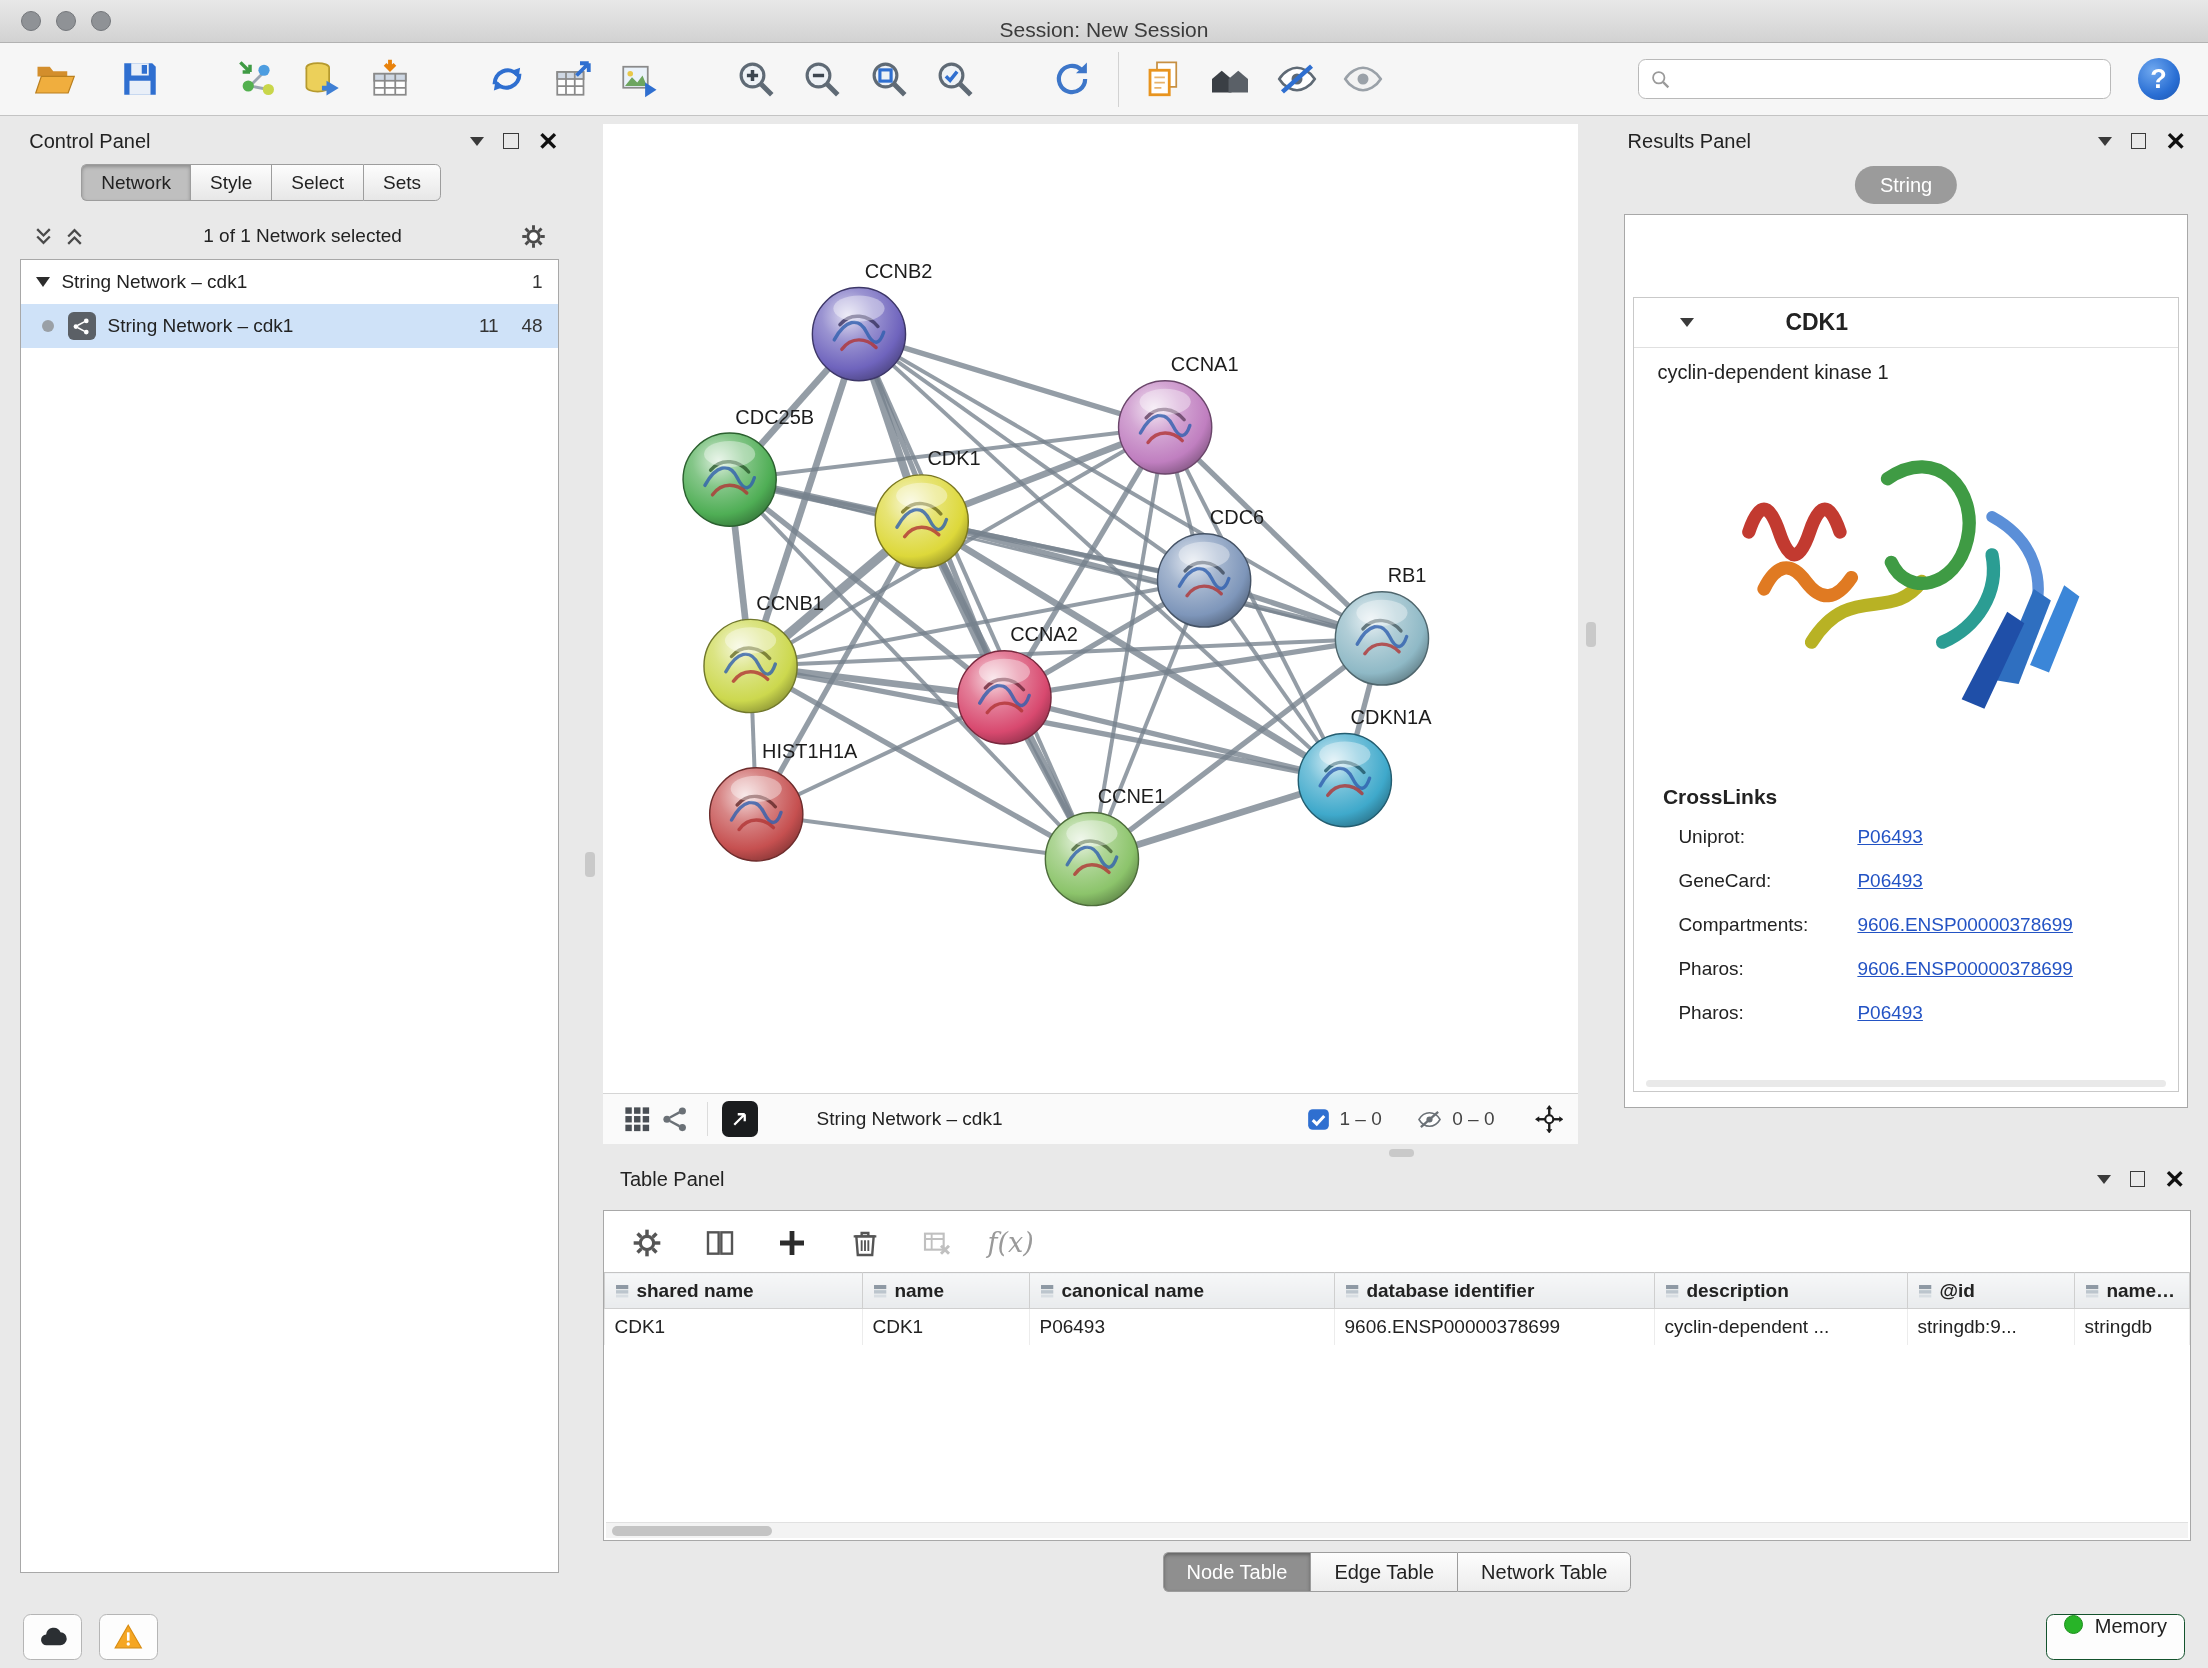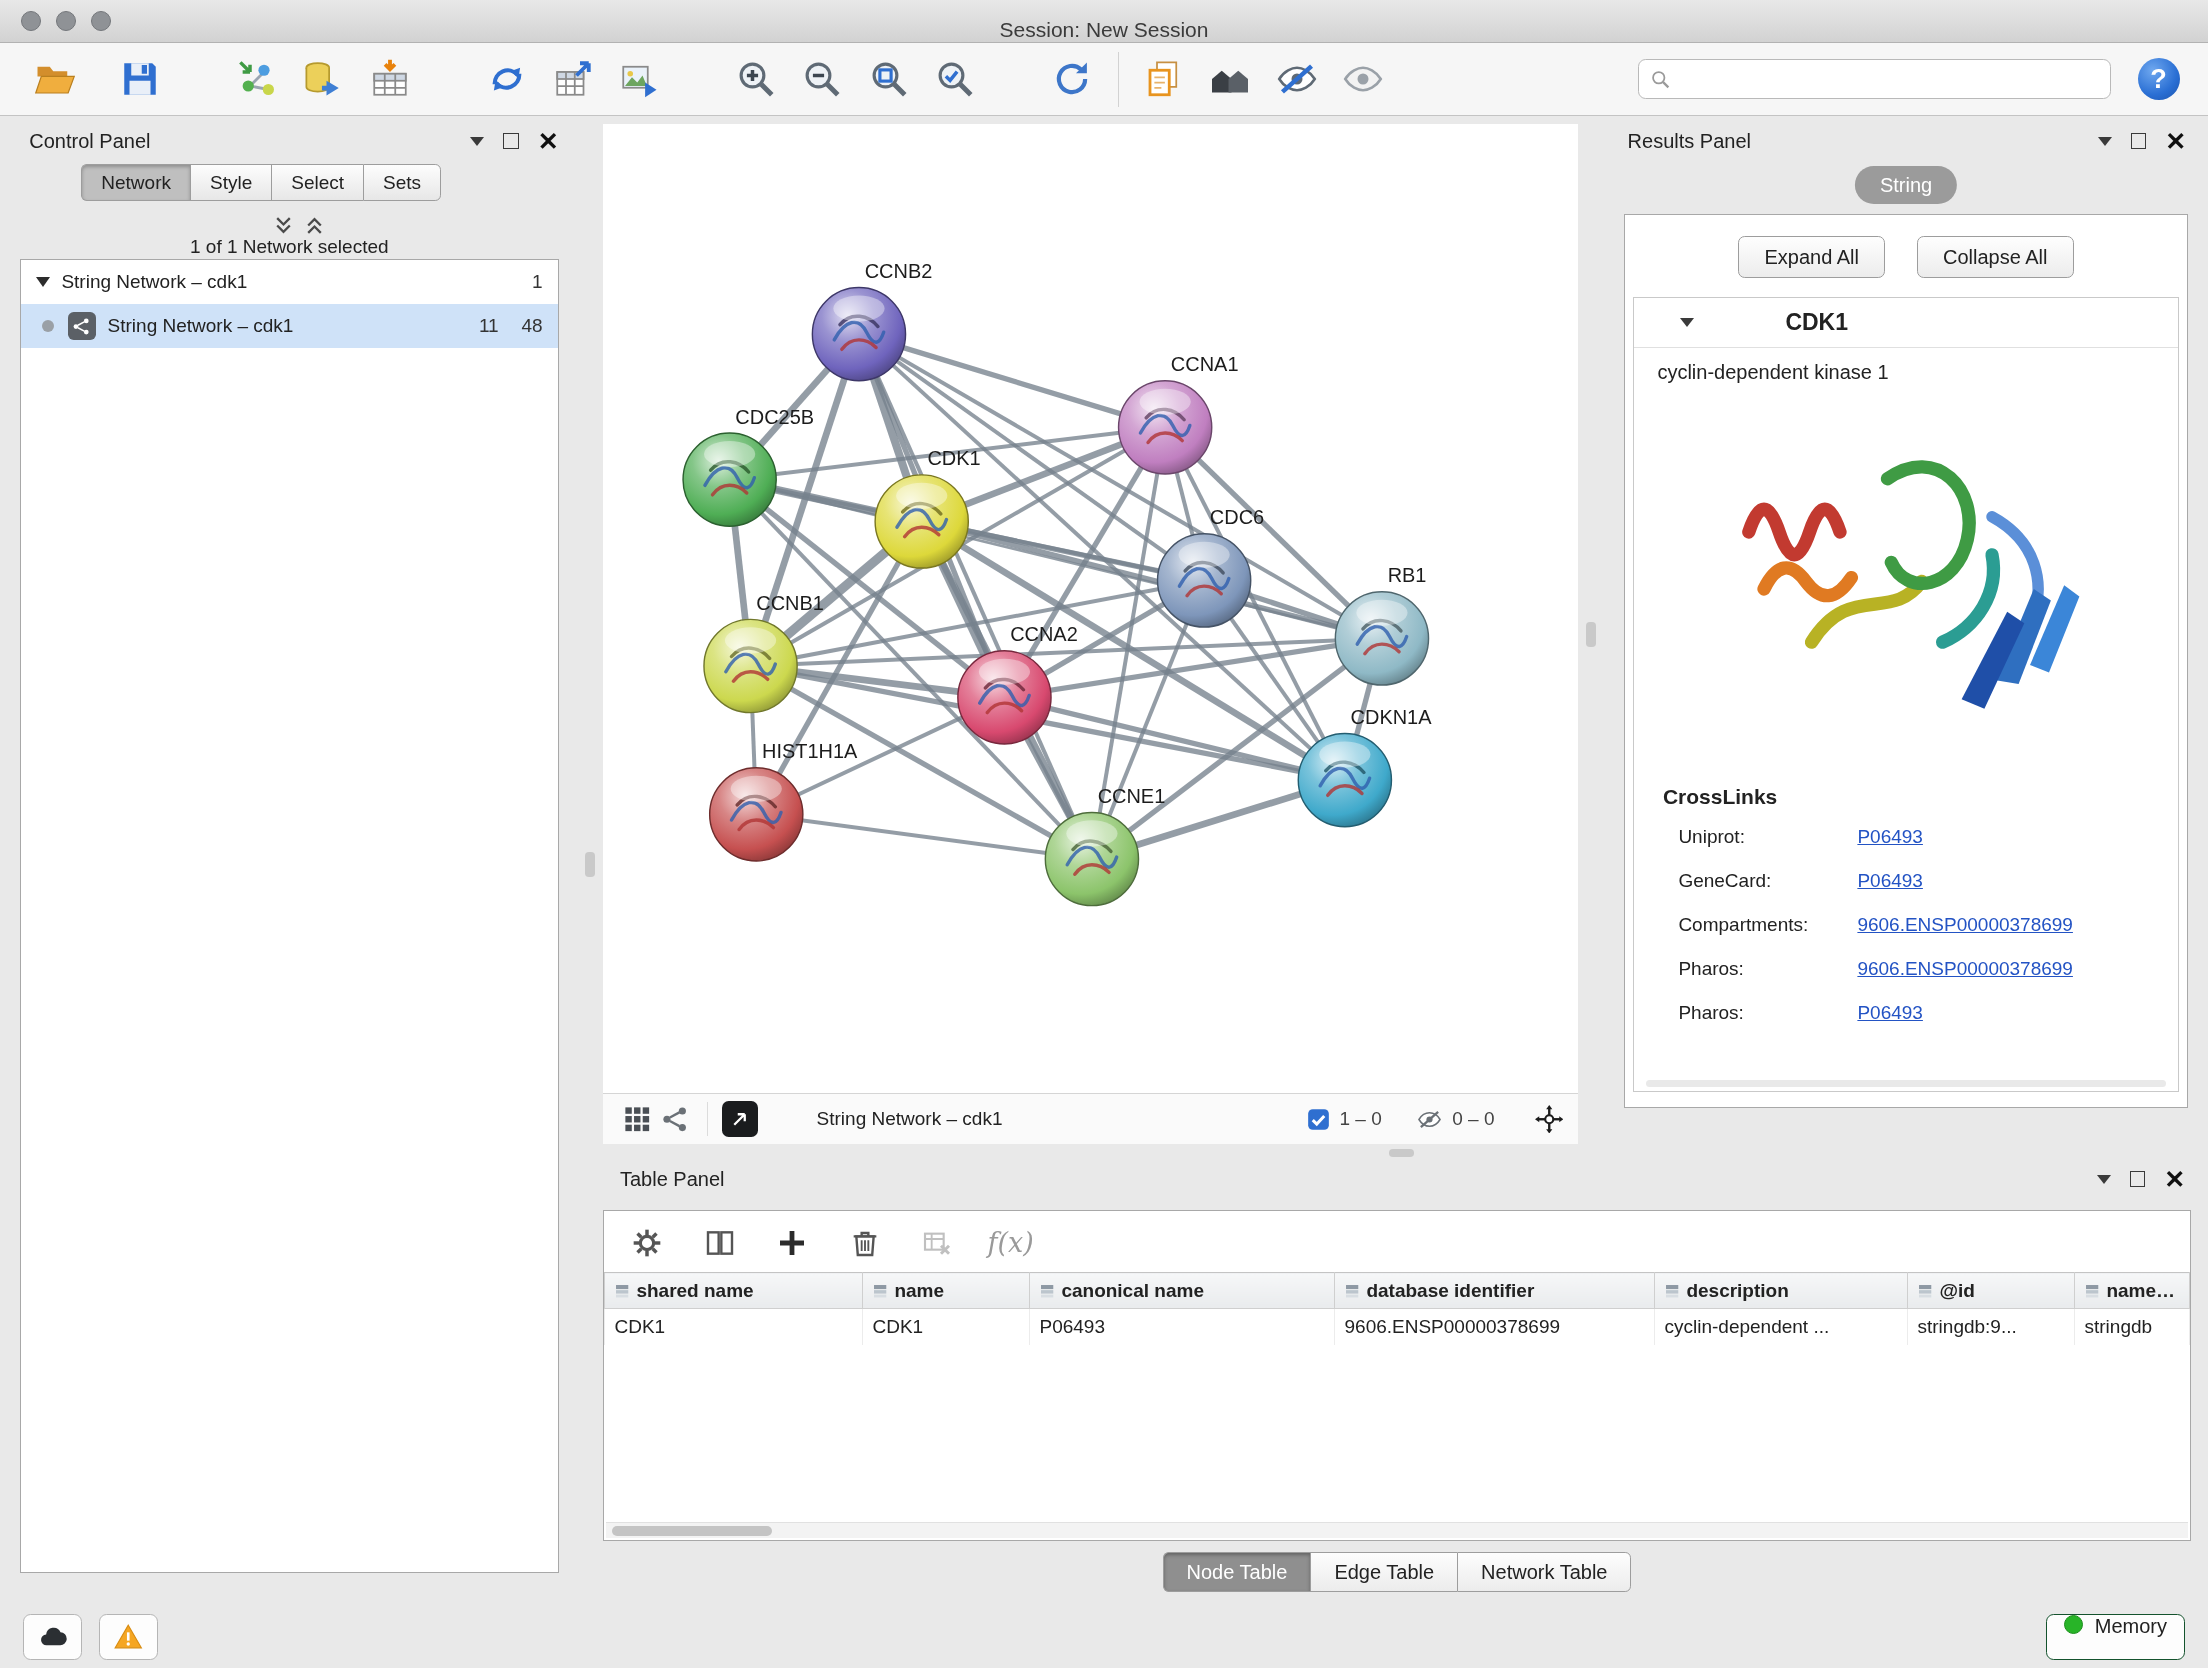--- a/index.html
+++ b/index.html
@@ -33,21 +33,21 @@
   .xico{font-size:25px;font-weight:bold;color:#101010;line-height:1;}
   .whitebox{background:#fff;border:1px solid #a8a8a8;}
   
   .control-panel{position:absolute;left:14.3px;top:124px;width:550px;height:1449px;}
   .cp-tabs{position:absolute;left:67px;top:40px;display:flex;}
   .cp-tab{padding:6.7px 19px;border:1px solid #9d9d9d;border-right-width:0;font-size:19px;
     background:linear-gradient(#fdfdfd,#e7e7e7);}
   .cp-tab:first-child{border-radius:5.7px 0 0 5.7px;}
   .cp-tab:last-child{border-right-width:1px;border-radius:0 5.7px 5.7px 0;}
   .cp-tab.sel{background:#bfbfbf;box-shadow:inset 0 1.9px 3.8px rgba(0,0,0,.25);}
-  .cp-subhead{position:absolute;left:0;top:91px;width:100%;height:42px;display:flex;align-items:center;font-size:19px;flex-direction:column;}
+  .cp-subhead{position:absolute;left:0;top:91px;width:100%;height:42px;display:flex;align-items:center;font-size:19px;}
   .cp-box{position:absolute;left:5.7px;right:5.7px;top:135px;bottom:0;}
   .tree-row{height:44px;display:flex;align-items:center;font-size:19px;padding:0 15px;}
   .tree-row .lbl{flex:1;margin-left:11.4px;}
   .tree-child{background:#cfe2f8;padding-left:21px;}
   .num{width:44px;text-align:right;color:#333;}
   .dot{width:12.4px;height:12.4px;border-radius:50%;background:#9aa0a6;}
   .childico{width:28.5px;height:28.5px;border-radius:5.7px;background:#5b6066;display:flex;align-items:center;justify-content:center;margin-left:13.3px;}
   
   .network-view{position:absolute;left:603px;top:124px;width:975px;height:1020px;background:#fff;}
   .net-canvas{position:absolute;left:0;top:0;width:975px;height:968px;}
@@ -630,24 +630,20 @@
   <div class="panel-header">
     <span style="margin-left:7.6px">Results Panel</span>
     <span class="ph-icons">
       <span class="tri"></span>
       <span class="sqico"></span>
       <span class="xico">✕</span>
     </span>
   </div>
   <div class="rp-pill">String</div>
   <div class="rp-box whitebox">
-    <div class="rp-btnrow">
-      <span class="rp-btn">Expand All</span>
-      <span class="rp-btn">Collapse All</span>
-    </div>
     <div class="rp-inner">
       <div class="rp-sec-head">
         <span class="tri"></span>
         <span class="rp-sec-title">CDK1</span>
       </div>
       <div class="rp-sub">cyclin-dependent kinase 1</div>
       <div class="rp-protein">
         <svg width="399" height="361" viewBox="0 0 210 190">
           <g fill="none" stroke-linecap="round">
             <path d="M22 70 q8 -24 16 0 q8 24 16 0 q8 -24 16 0" stroke="#c23a30" stroke-width="7"></path>

